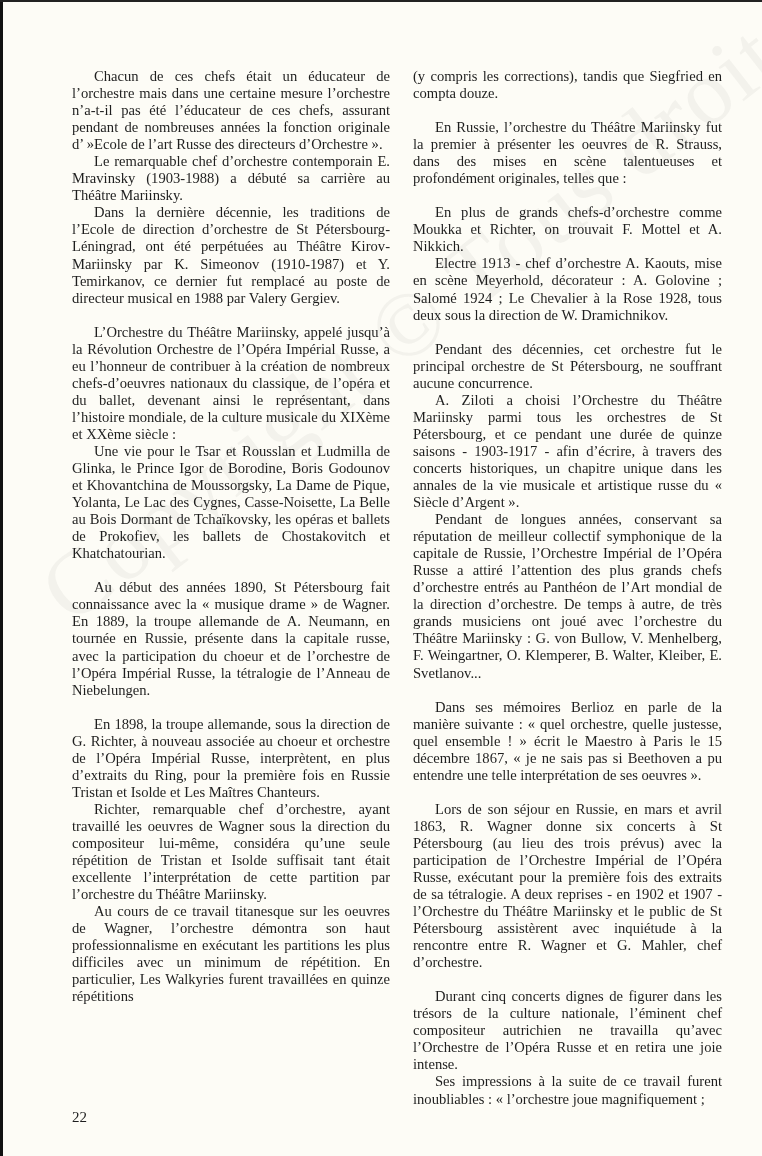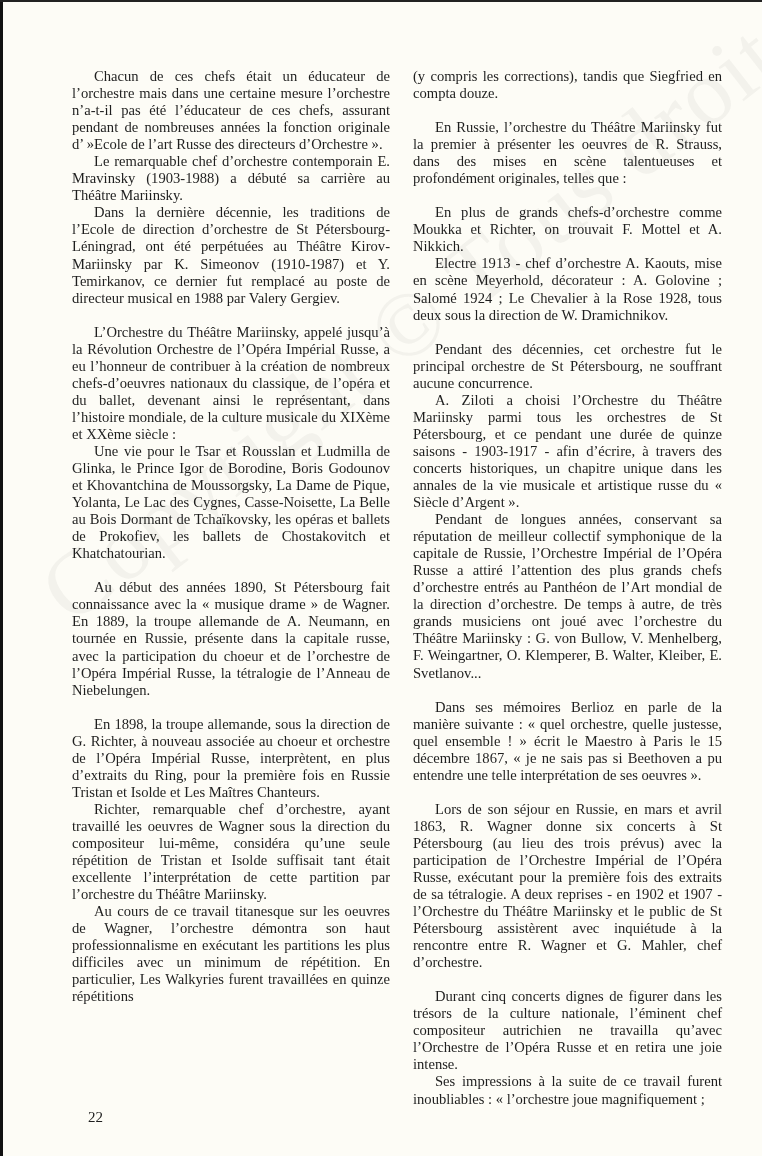--- a/index.html
+++ b/index.html
@@ -27,21 +27,21 @@
     position: absolute; top: 68px;
     font-size: 14.6px; line-height: 17.05px;
     text-align: justify; hyphens: manual;
   }
   .col-left { left: 72px; width: 318px; }
   .col-right { left: 413px; width: 309px; }
   .col p { margin: 0; text-indent: 22px; }
   .col p.noindent { text-indent: 0; }
   .col p.gap { margin-top: 17px; }
   .page-number {
-    position: absolute; left: 88px; top: 1109px;
+    position: absolute; left: 72px; top: 1109px;
     font-size: 15px;
   }
 </style>
 </head>
 <body>
 
 <div class="edge-left"></div>
 <div class="edge-top"></div>
 
 <div class="watermark">Copyright © Tous droits réservés</div>

